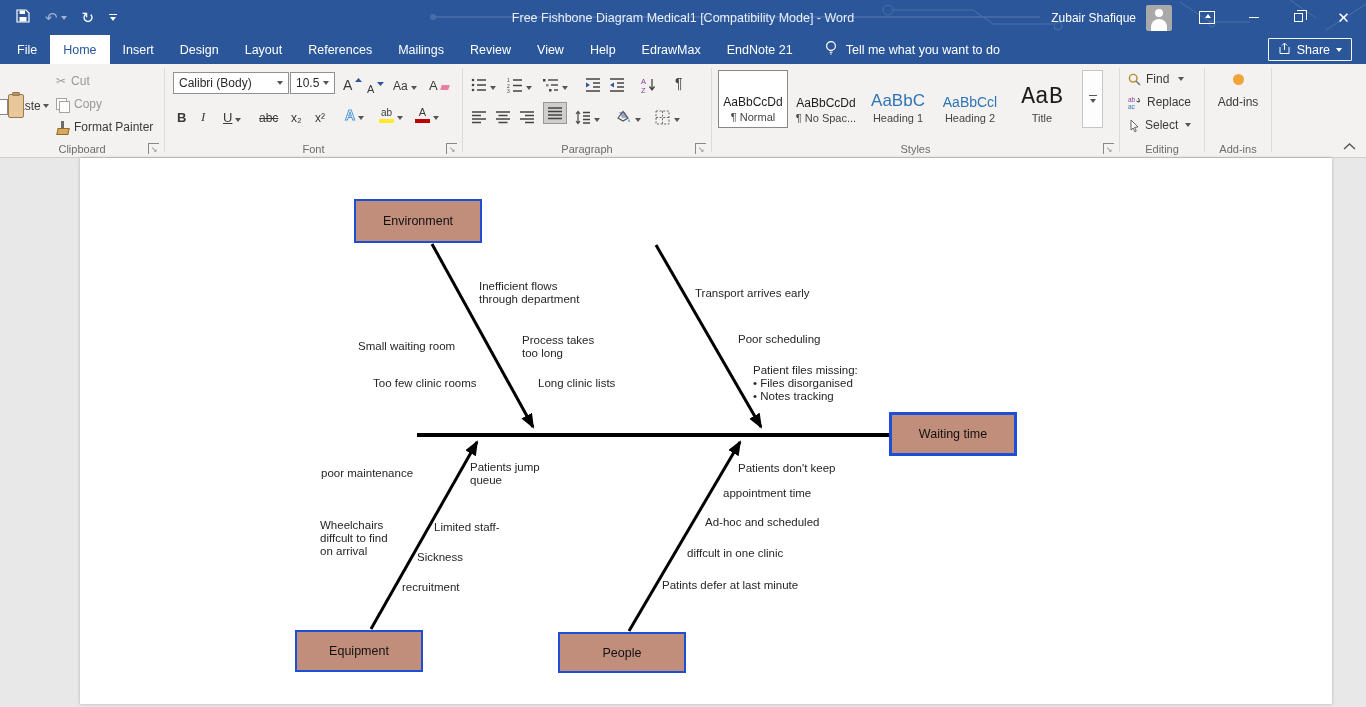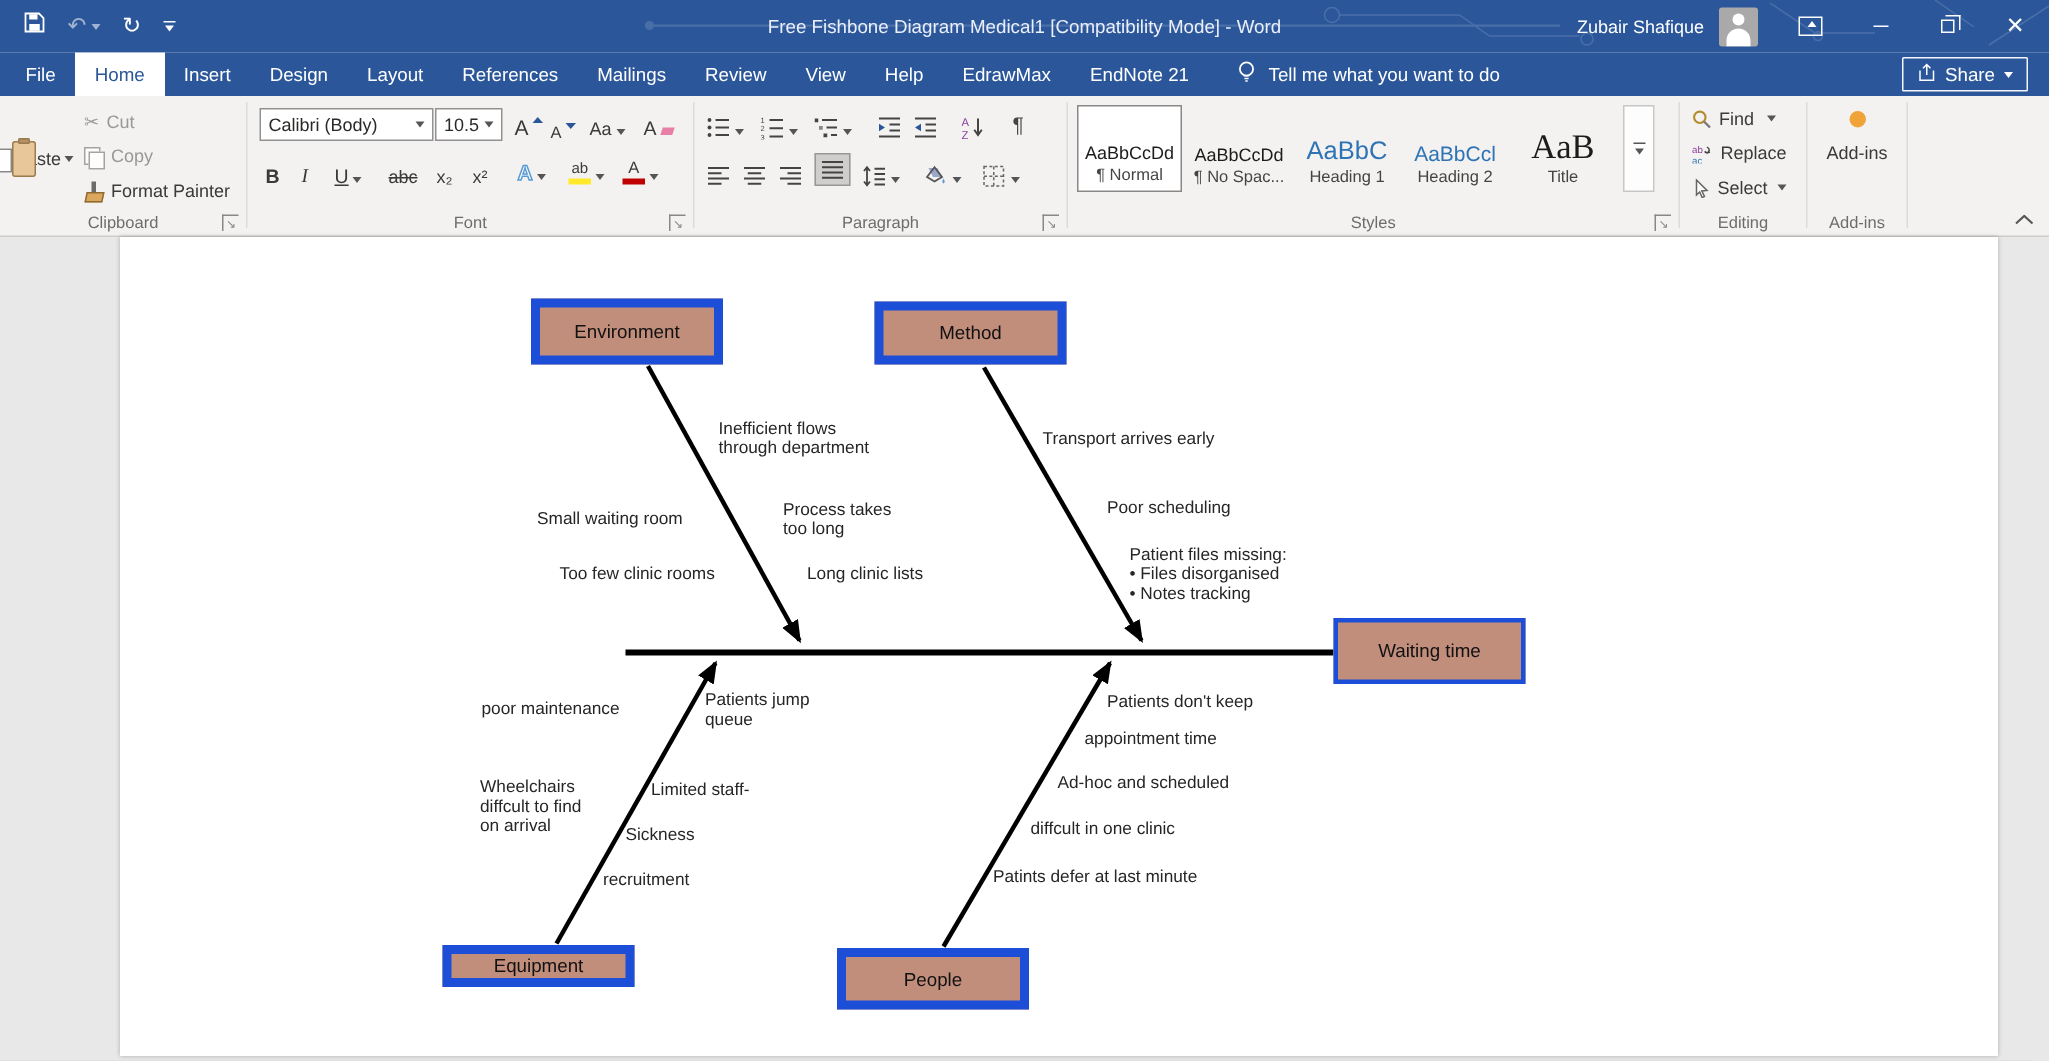--- a/index.html
+++ b/index.html
@@ -80,21 +80,21 @@
   .copy-ico::after{left:3px;top:3px}
   .fp-ico{width:13px;height:13px;position:relative}
   .fp-ico::before{content:"";position:absolute;left:1px;top:7px;width:10px;height:5px;background:#d9a85c;border:1px solid #8f6b33;transform:skewX(-12deg)}
   .fp-ico::after{content:"";position:absolute;left:5px;top:0;width:3px;height:7px;background:#6d6a67}
 
   
   .docarea{position:absolute;top:158px;left:0;right:0;bottom:0;background:#e8e8e8}
   .page{position:absolute;left:80px;top:0;width:1252px;bottom:3px;background:#fff;box-shadow:0 0 3px rgba(0,0,0,.25)}
   .fishbone{position:absolute;inset:0}
   .fishbone svg{position:absolute;left:0;top:0}
-  .fbox{position:absolute;background:var(--box-fill);border:6px solid #1d4ed8;display:flex;align-items:center;justify-content:center;font-size:12.5px;color:#111}
+  .fbox{position:absolute;background:var(--box-fill);border:2px solid #1d4ed8;display:flex;align-items:center;justify-content:center;font-size:12.5px;color:#111}
   .fbox.thick{border-width:3px}
   .dlabel{position:absolute;font-size:11.5px;line-height:13px;color:#262626;white-space:pre-line}
 </style>
 </head>
 <body>
 
 <div class="window">
 
   <div class="titlebar">
     <svg class="deco" width="1366" height="35">
@@ -381,21 +381,21 @@
       </div>
       <div class="stylecard" style="left:151px">
         <span class="prev" style="font-size:17px;color:var(--heading-blue)">AaBbC</span>
         <span class="nm">Heading 1</span>
       </div>
       <div class="stylecard" style="left:223px">
         <span class="prev" style="font-size:14px;color:var(--heading-blue)">AaBbCcl</span>
         <span class="nm">Heading 2</span>
       </div>
       <div class="stylecard" style="left:295px">
-        <span class="prev" style="font-size:23px;font-family:Liberation Serif, serif">AaB</span>
+        <span class="prev" style="font-size:23px;font-family:Liberation Mono, monospace">AaB</span>
         <span class="nm">Title</span>
       </div>
       <div class="morestrip" style="left:370px">
           <span class="bar"></span>
           <span class="dd"></span>
         </div>
       <div class="grp-label">Styles</div>
       <span class="launcher">↘</span>
     </div>
     <div class="gsep" style="left:1119px"></div>
@@ -457,27 +457,24 @@
         <line x1="417" y1="277" x2="889" y2="277" stroke="#000" stroke-width="4"></line>
         <line x1="432" y1="86" x2="533" y2="269" stroke="#000" stroke-width="3" marker-end="url(#arrow)"></line>
         <line x1="656" y1="87" x2="761" y2="269" stroke="#000" stroke-width="3" marker-end="url(#arrow)"></line>
         <line x1="371" y1="471" x2="477" y2="284" stroke="#000" stroke-width="3" marker-end="url(#arrow)"></line>
         <line x1="629" y1="473" x2="740" y2="284" stroke="#000" stroke-width="3" marker-end="url(#arrow)"></line>
       </svg>
 
       <div class="fbox" style="left:354px;top:41px;width:128px;height:44px">
           <span>Environment</span>
         </div>
-      <div class="fbox" style="left:583px;top:43px;width:128px;height:42px">
-          <span>Method</span>
-        </div>
       <div class="fbox thick" style="left:889px;top:254px;width:128px;height:44px">
           <span>Waiting time</span>
         </div>
-      <div class="fbox" style="left:295px;top:472px;width:128px;height:28px">
+      <div class="fbox" style="left:295px;top:472px;width:128px;height:42px">
           <span>Equipment</span>
         </div>
       <div class="fbox" style="left:558px;top:474px;width:128px;height:41px">
           <span>People</span>
         </div>
 
       <div class="dlabel" style="left:479px;top:122px">Inefficient flows
 through department</div>
       <div class="dlabel" style="left:695px;top:129px">Transport arrives early</div>
       <div class="dlabel" style="left:358px;top:182px">Small waiting room</div>

